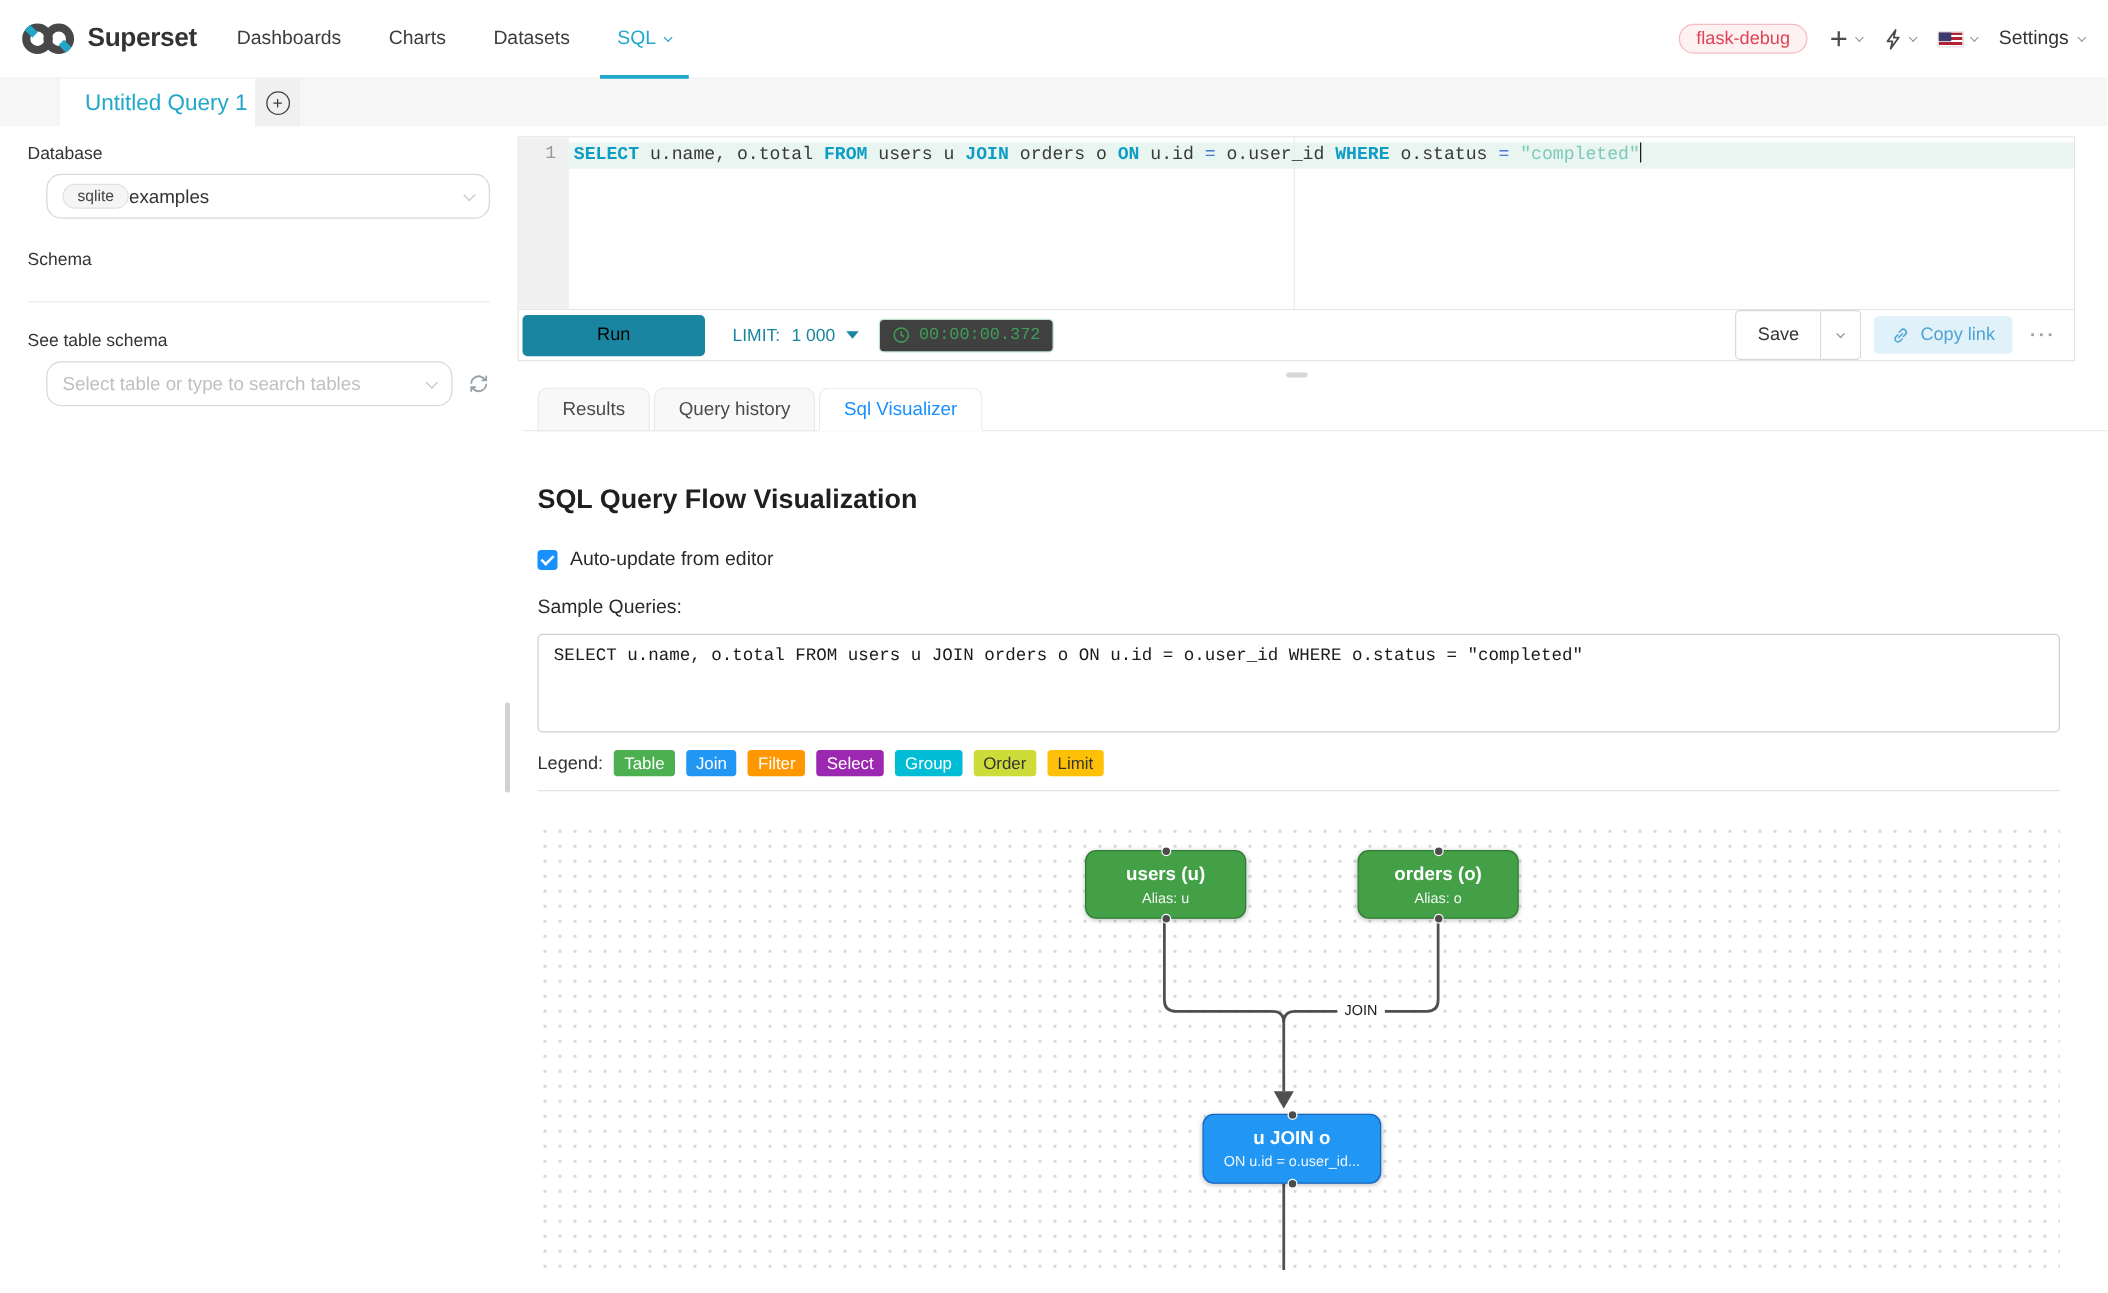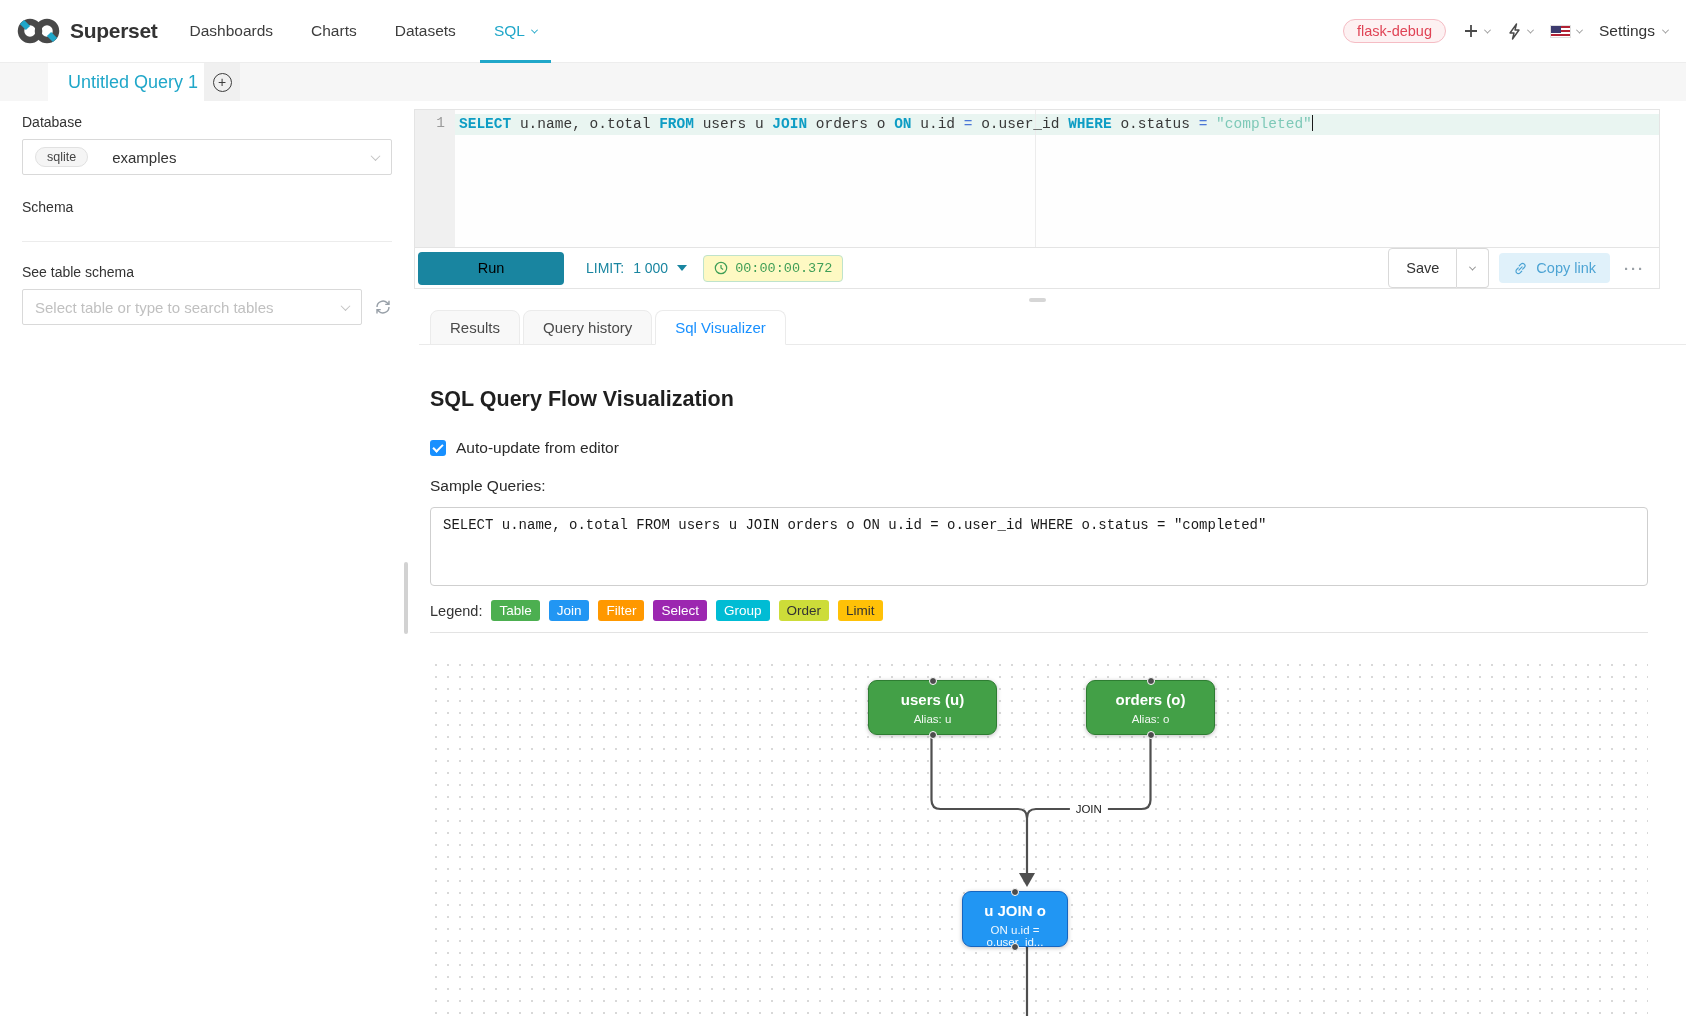--- a/index.html
+++ b/index.html
@@ -40,22 +40,22 @@
   .plus-circle { width:19px; height:19px; border:1.4px solid #3d3d3d; border-radius:50%;
     display:flex; align-items:center; justify-content:center; font-size:14px; color:#3d3d3d; line-height:1; }
 
   
   .main { position:absolute; left:0; top:102px; right:0; bottom:0; display:flex; }
   .sidebar { width:410px; flex:0 0 410px; padding:12px 18px 0 22px; position:relative; }
   .workarea { flex:1; position:relative; }
 
   
   .fld-label { font-size:14px; color:#333; margin-bottom:9px; }
-  .sel { height:36px; border:1px solid #d9d9d9; border-radius:2px; display:flex;
-    align-items:center; padding:0 12px; gap:24px; font-size:15px; color:#333; background:#fff; cursor:pointer; }
+  .sel { height:36px; border:1px solid #d9d9d9; border-radius:12px; display:flex;
+    align-items:center; padding:0 12px; gap:0; font-size:15px; color:#333; background:#fff; cursor:pointer;margin-left:15px; }
   .sel .chev { margin-left:auto; color:#c3c3c3; }
   .db-tag { background:#f5f5f5; border:1px solid #e1e1e1; border-radius:11px;
     font-size:12.5px; color:#444; padding:2px 11px; }
   .sel-row { display:flex; align-items:center; gap:12px; }
   .sel-row .sel { flex:1; }
   .refresh { color:#98a0a8; display:flex; cursor:pointer; }
   .sb-section { margin-bottom:24px; }
   .sb-divider { border-top:1px solid #ececec; margin:26px 0 22px; }
   .placeholder { color:#c0c0c0; }
   .panel-splitter { position:absolute; right:2px; top:460px; width:4px; height:72px;
@@ -79,21 +79,21 @@
   
   .ed-toolbar { height:41px; border-top:1px solid #e4e4e4; display:flex; align-items:center;
     padding:0 10px 0 3px; background:#fff; }
   .run-btn { width:146px; height:33px; background:#1985a0; border:none; border-radius:4px;
     color:#000000; font-size:14.5px; font-family:inherit; cursor:pointer; }
   .limit { margin-left:22px; display:flex; align-items:center; gap:9px; color:#1985a0;
     font-size:14px; cursor:pointer; }
   .caret-solid { width:0; height:0; border-left:5px solid transparent; border-right:5px solid transparent;
     border-top:6px solid #1985a0; }
   .timer { margin-left:16px; display:flex; align-items:center; gap:7px; border:1px solid #bfe3cb;
-    background:#fef9c3; border-radius:4px; padding:5px 10px; color:#3f9e57;
+    background:#404040; border-radius:4px; padding:5px 10px; color:#3f9e57;
     font-family:"Liberation Mono","DejaVu Sans Mono",monospace; font-size:13.5px; }
   .tb-right { margin-left:auto; display:flex; align-items:center; gap:10px; }
   .save-split { display:flex; }
   .save-main { padding:11px 17px; border:1px solid #d9d9d9; border-radius:4px 0 0 4px;
     background:#fff; font-size:14.5px; color:#333; font-family:inherit; cursor:pointer; }
   .save-caret { width:32px; border:1px solid #d9d9d9; border-left:none; border-radius:0 4px 4px 0;
     background:#fff; display:flex; align-items:center; justify-content:center; color:#8c8c8c; cursor:pointer; }
   .copylink { display:flex; align-items:center; gap:8px; background:#e0f1fa; color:#4da4d4;
     border:none; border-radius:4px; padding:7px 14px; font-size:14.5px; font-family:inherit; cursor:pointer; }
   .dots { color:#9aa0a6; font-size:15px; letter-spacing:2px; font-weight:bold; padding:0 4px; cursor:pointer; }
@@ -340,21 +340,21 @@
             <div class="fn-sub">Alias: u</div>
             <span class="fhandle top"></span>
             <span class="fhandle bottom"></span>
           </div>
           <div class="flow-node" style="left: 656px; top: 21px; width: 129px; height: 55px; background: rgb(67, 160, 71); border: 1.5px solid rgb(46, 125, 50);">
             <div class="fn-title">orders (o)</div>
             <div class="fn-sub">Alias: o</div>
             <span class="fhandle top"></span>
             <span class="fhandle bottom"></span>
           </div>
-          <div class="flow-node" style="left: 532px; top: 232px; width: 106px; height: 56px; background: rgb(33, 150, 243); border: 1.5px solid rgb(21, 101, 192);">
+          <div class="flow-node" style="left: 532px; top: 232px; width: 143px; height: 56px; background: rgb(33, 150, 243); border: 1.5px solid rgb(21, 101, 192);">
             <div class="fn-title">u JOIN o</div>
             <div class="fn-sub">ON u.id = o.user_id...</div>
             <span class="fhandle top"></span>
             <span class="fhandle bottom"></span>
           </div>
         </div>
     </div>
   </div>
 </div>
 

